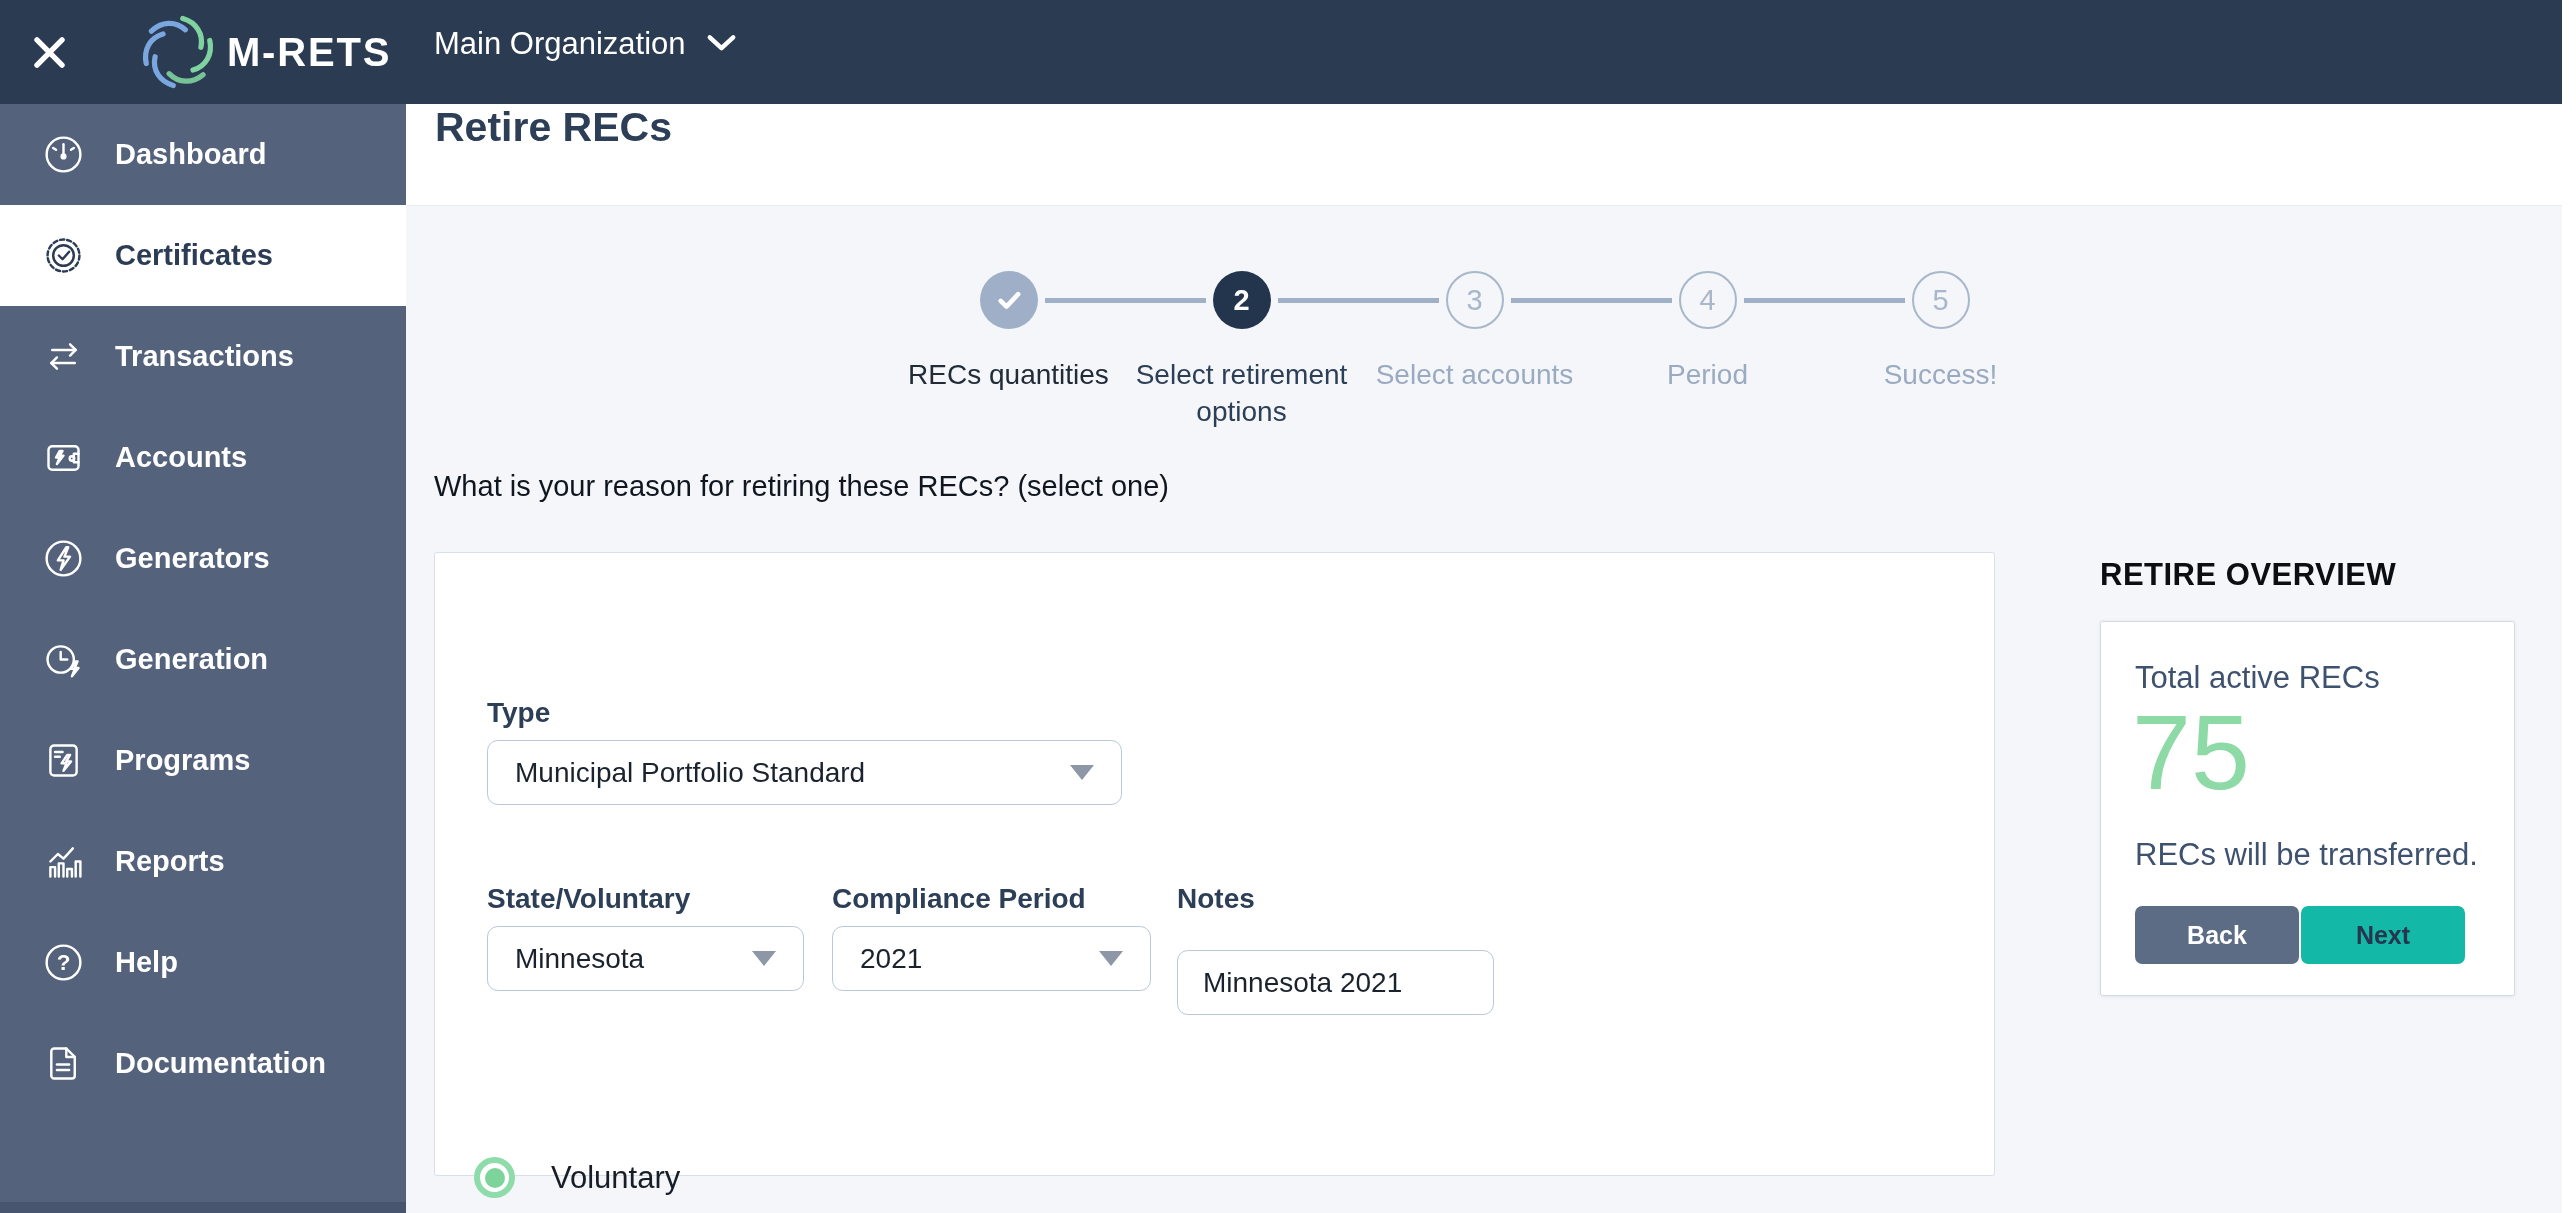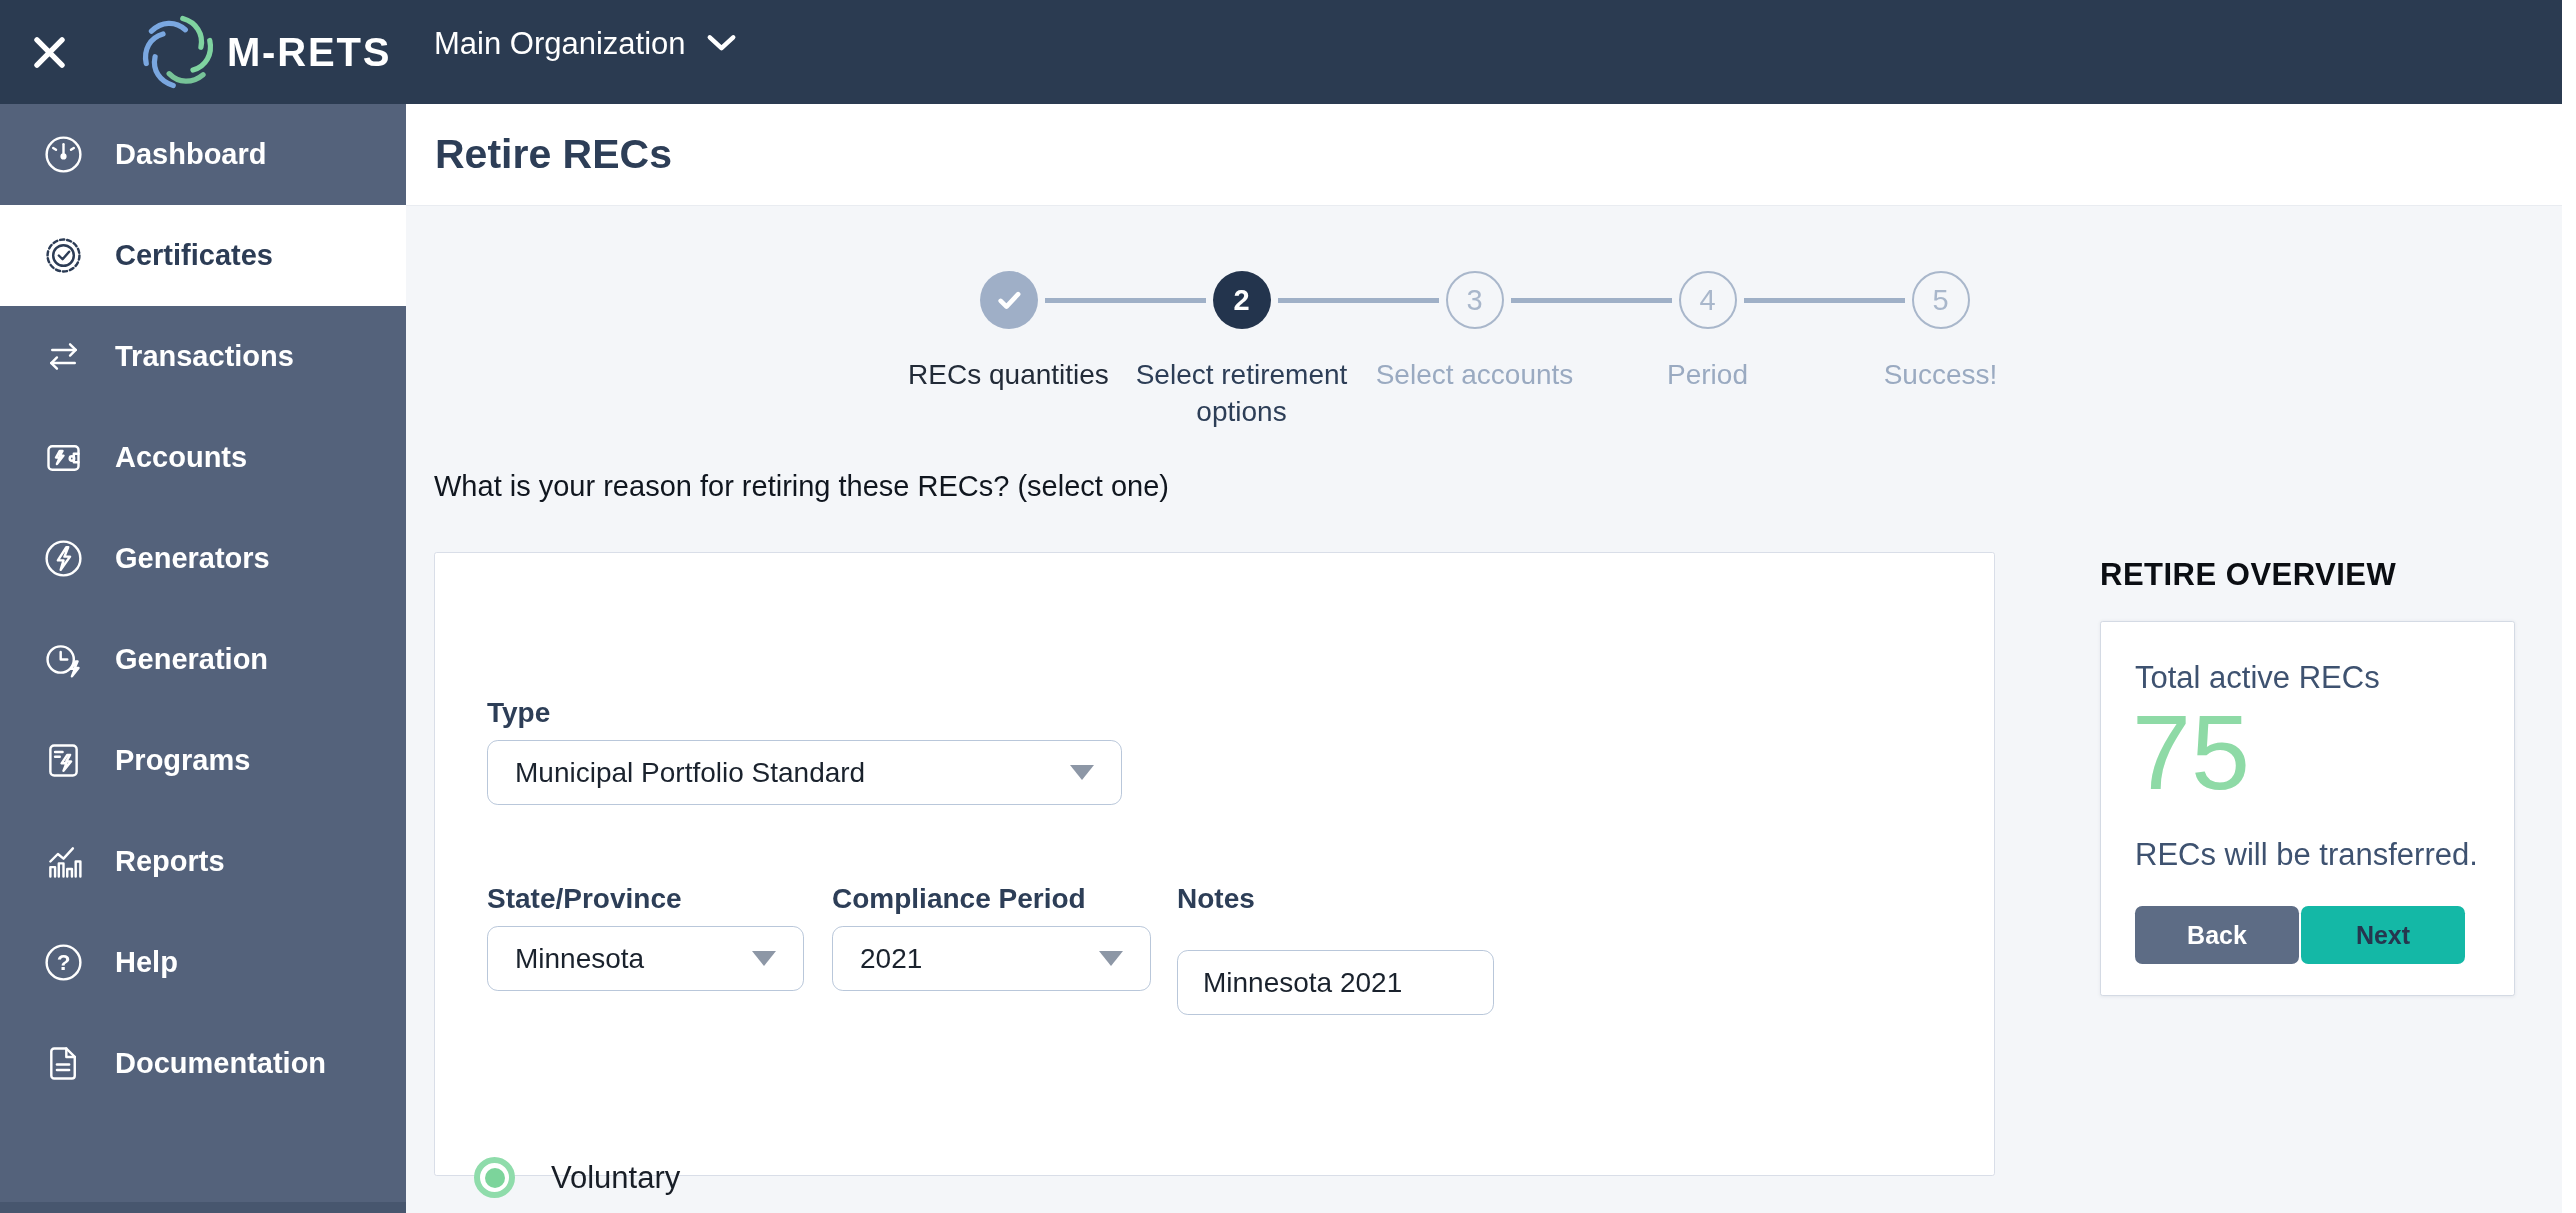--- a/index.html
+++ b/index.html
@@ -28,21 +28,21 @@
     color:#fff;font-size:29px;font-weight:700;cursor:pointer;}
   .side-item .s-icon{width:45px;height:45px;flex:0 0 45px;display:flex;}
   .side-item svg{width:45px;height:45px;stroke:#fff;fill:none;stroke-width:2.6;
     stroke-linecap:round;stroke-linejoin:round;}
   .side-item.active{background:#ffffff;color:#2c3c55;}
   .side-item.active svg{stroke:#2c3c55;}
   .side-item svg text{fill:#fff;stroke:none;font-weight:700;}
   .side-bottom{position:absolute;left:0;bottom:0;width:406px;height:11.7px;background:#47566e;}
   
   .pagehead{position:absolute;left:406px;top:104px;width:2170px;height:102px;background:#fff;
-    display:flex;align-items:center;border-bottom:0.9px solid #e9ecf1;}
+    display:flex;border-bottom:0.9px solid #e9ecf1;}
   .pagehead h1{margin:0 0 0 29px;font-size:41px;font-weight:700;color:#2d3e57;}
   
   .stepper{position:absolute;left:892px;top:271px;display:flex;}
   .step{width:233px;position:relative;display:flex;flex-direction:column;align-items:center;cursor:pointer;}
   .step:not(:first-child)::before{content:"";position:absolute;top:27px;height:4.5px;
     left:calc(-50% + 36px);width:calc(100% - 72px);background:#9fb0c7;}
   .s-circle{width:58px;height:58px;border-radius:50%;display:flex;align-items:center;
     justify-content:center;font-size:29px;z-index:1;}
   .step.upcoming .s-circle{border:2.7px solid #a9b7cb;color:#a9b7cb;background:#f4f6f9;}
   .step.active .s-circle{background:#23344d;color:#fff;font-weight:700;}
@@ -275,21 +275,21 @@
         </span>
       <span class="radio-label">Voluntary</span>
     </div>
 
     <div class="f-label" style="left:52px;top:144px;">Type</div>
     <div class="sel-box" style="left:52px;top:187px;width:635px;">
       <span>Municipal Portfolio Standard</span>
       <span class="caret"></span>
     </div>
 
-    <div class="f-label" style="left:52px;top:330px;">State/Province</div>
+    <div class="f-label" style="left:52px;top:330px;">State/Voluntary</div>
     <div class="sel-box" style="left:52px;top:373px;width:317px;">
       <span>Minnesota</span>
       <span class="caret"></span>
     </div>
 
     <div class="f-label" style="left:397px;top:330px;">Compliance Period</div>
     <div class="sel-box" style="left:397px;top:373px;width:319px;">
       <span>2021</span>
       <span class="caret"></span>
     </div>

